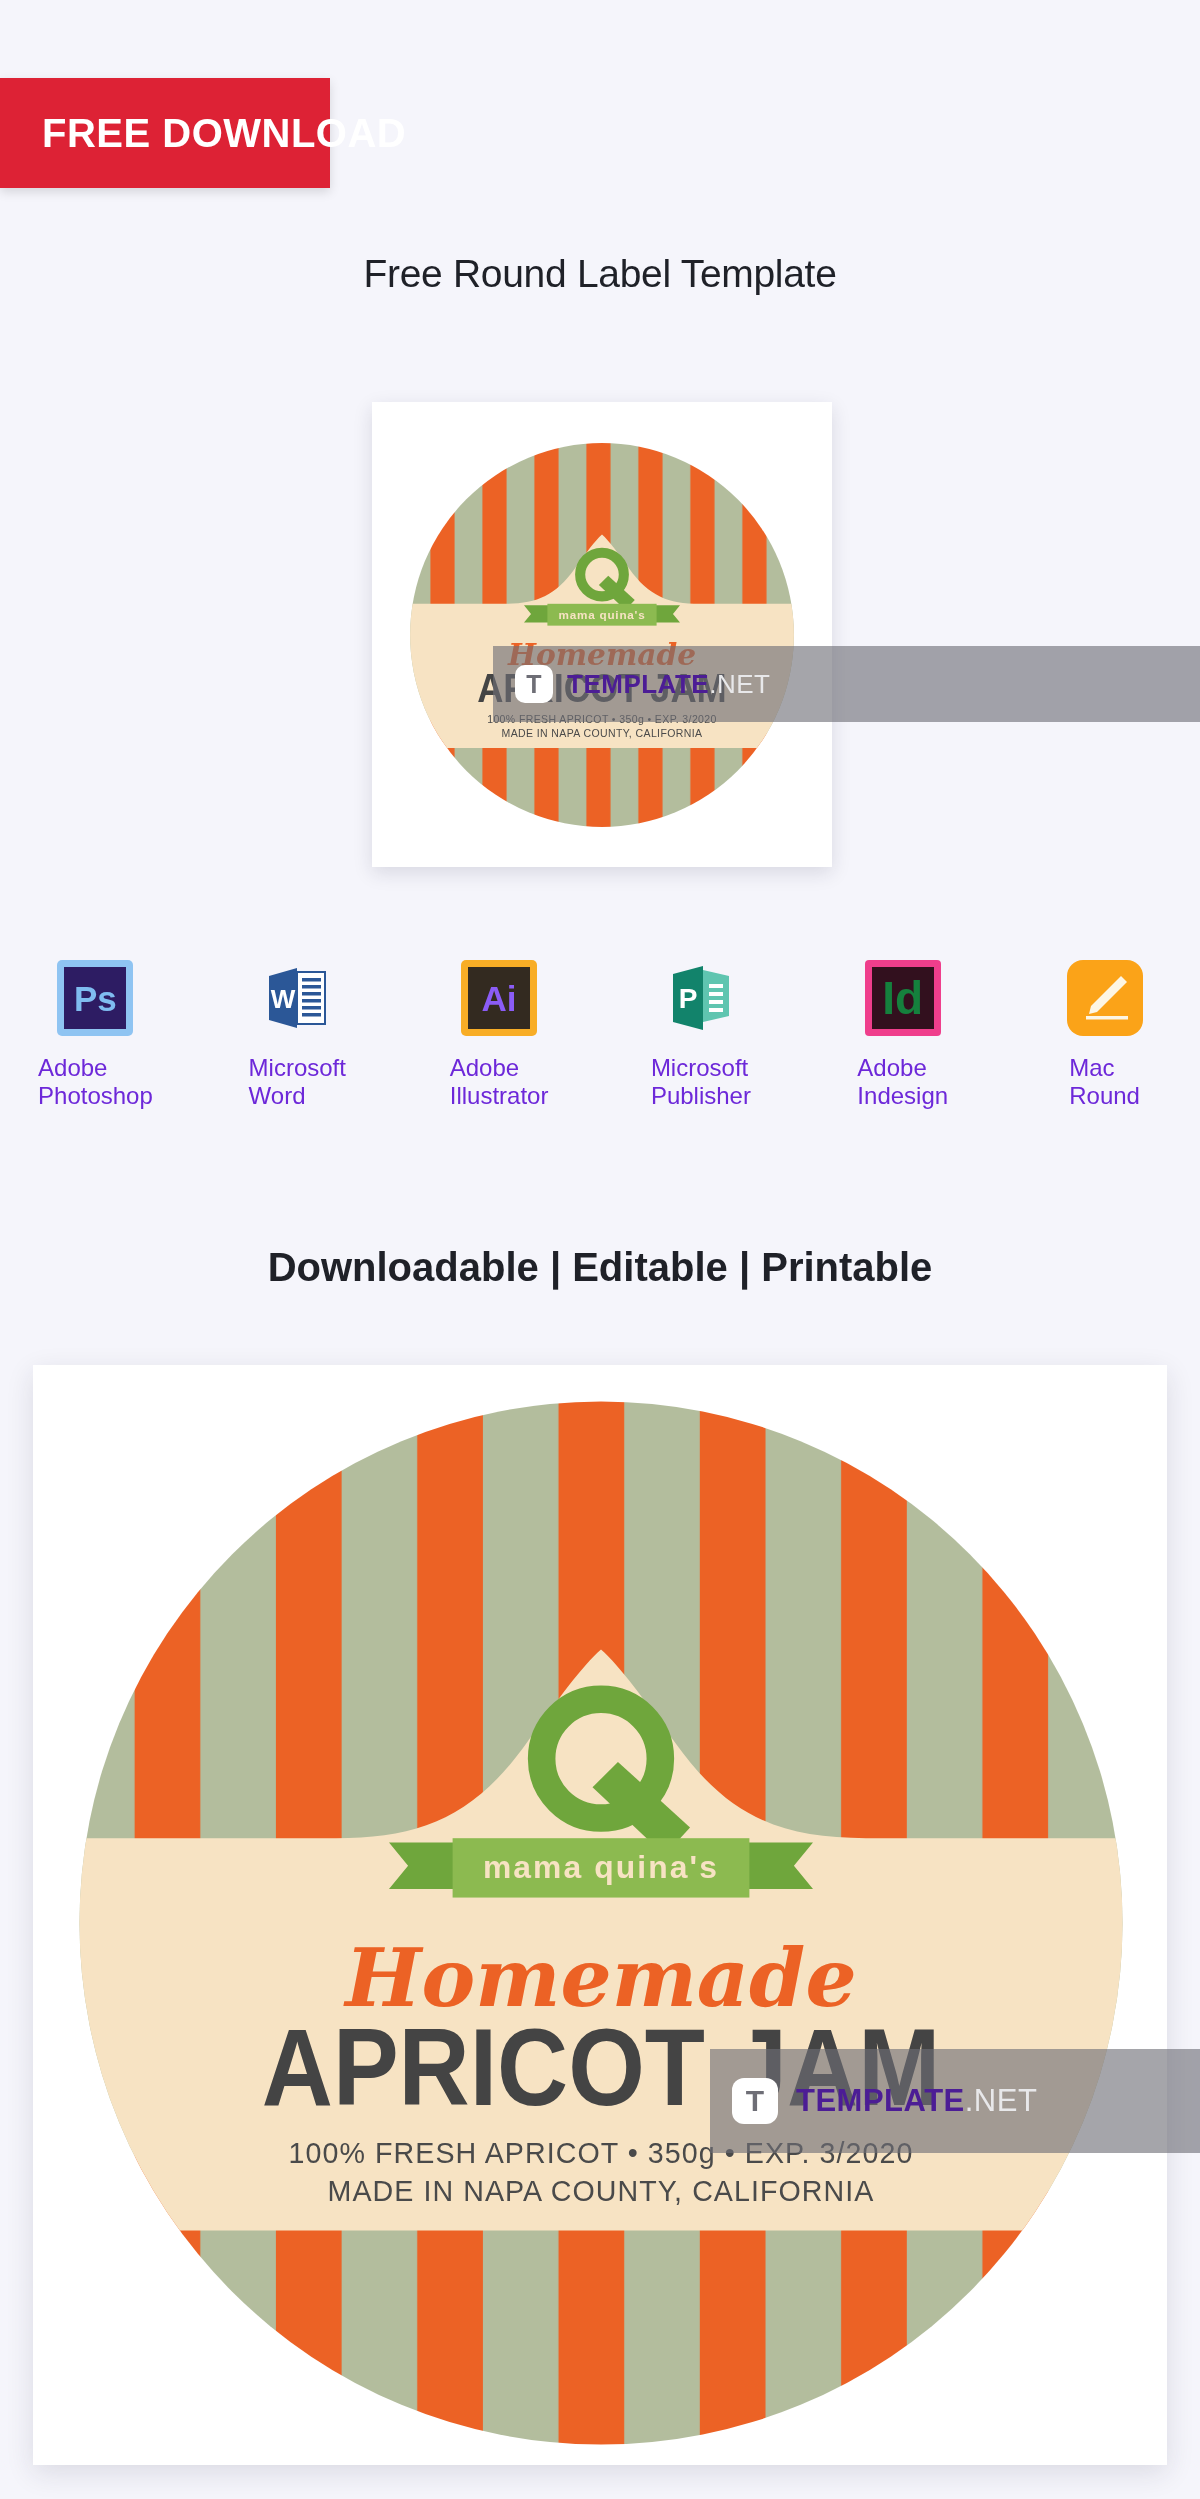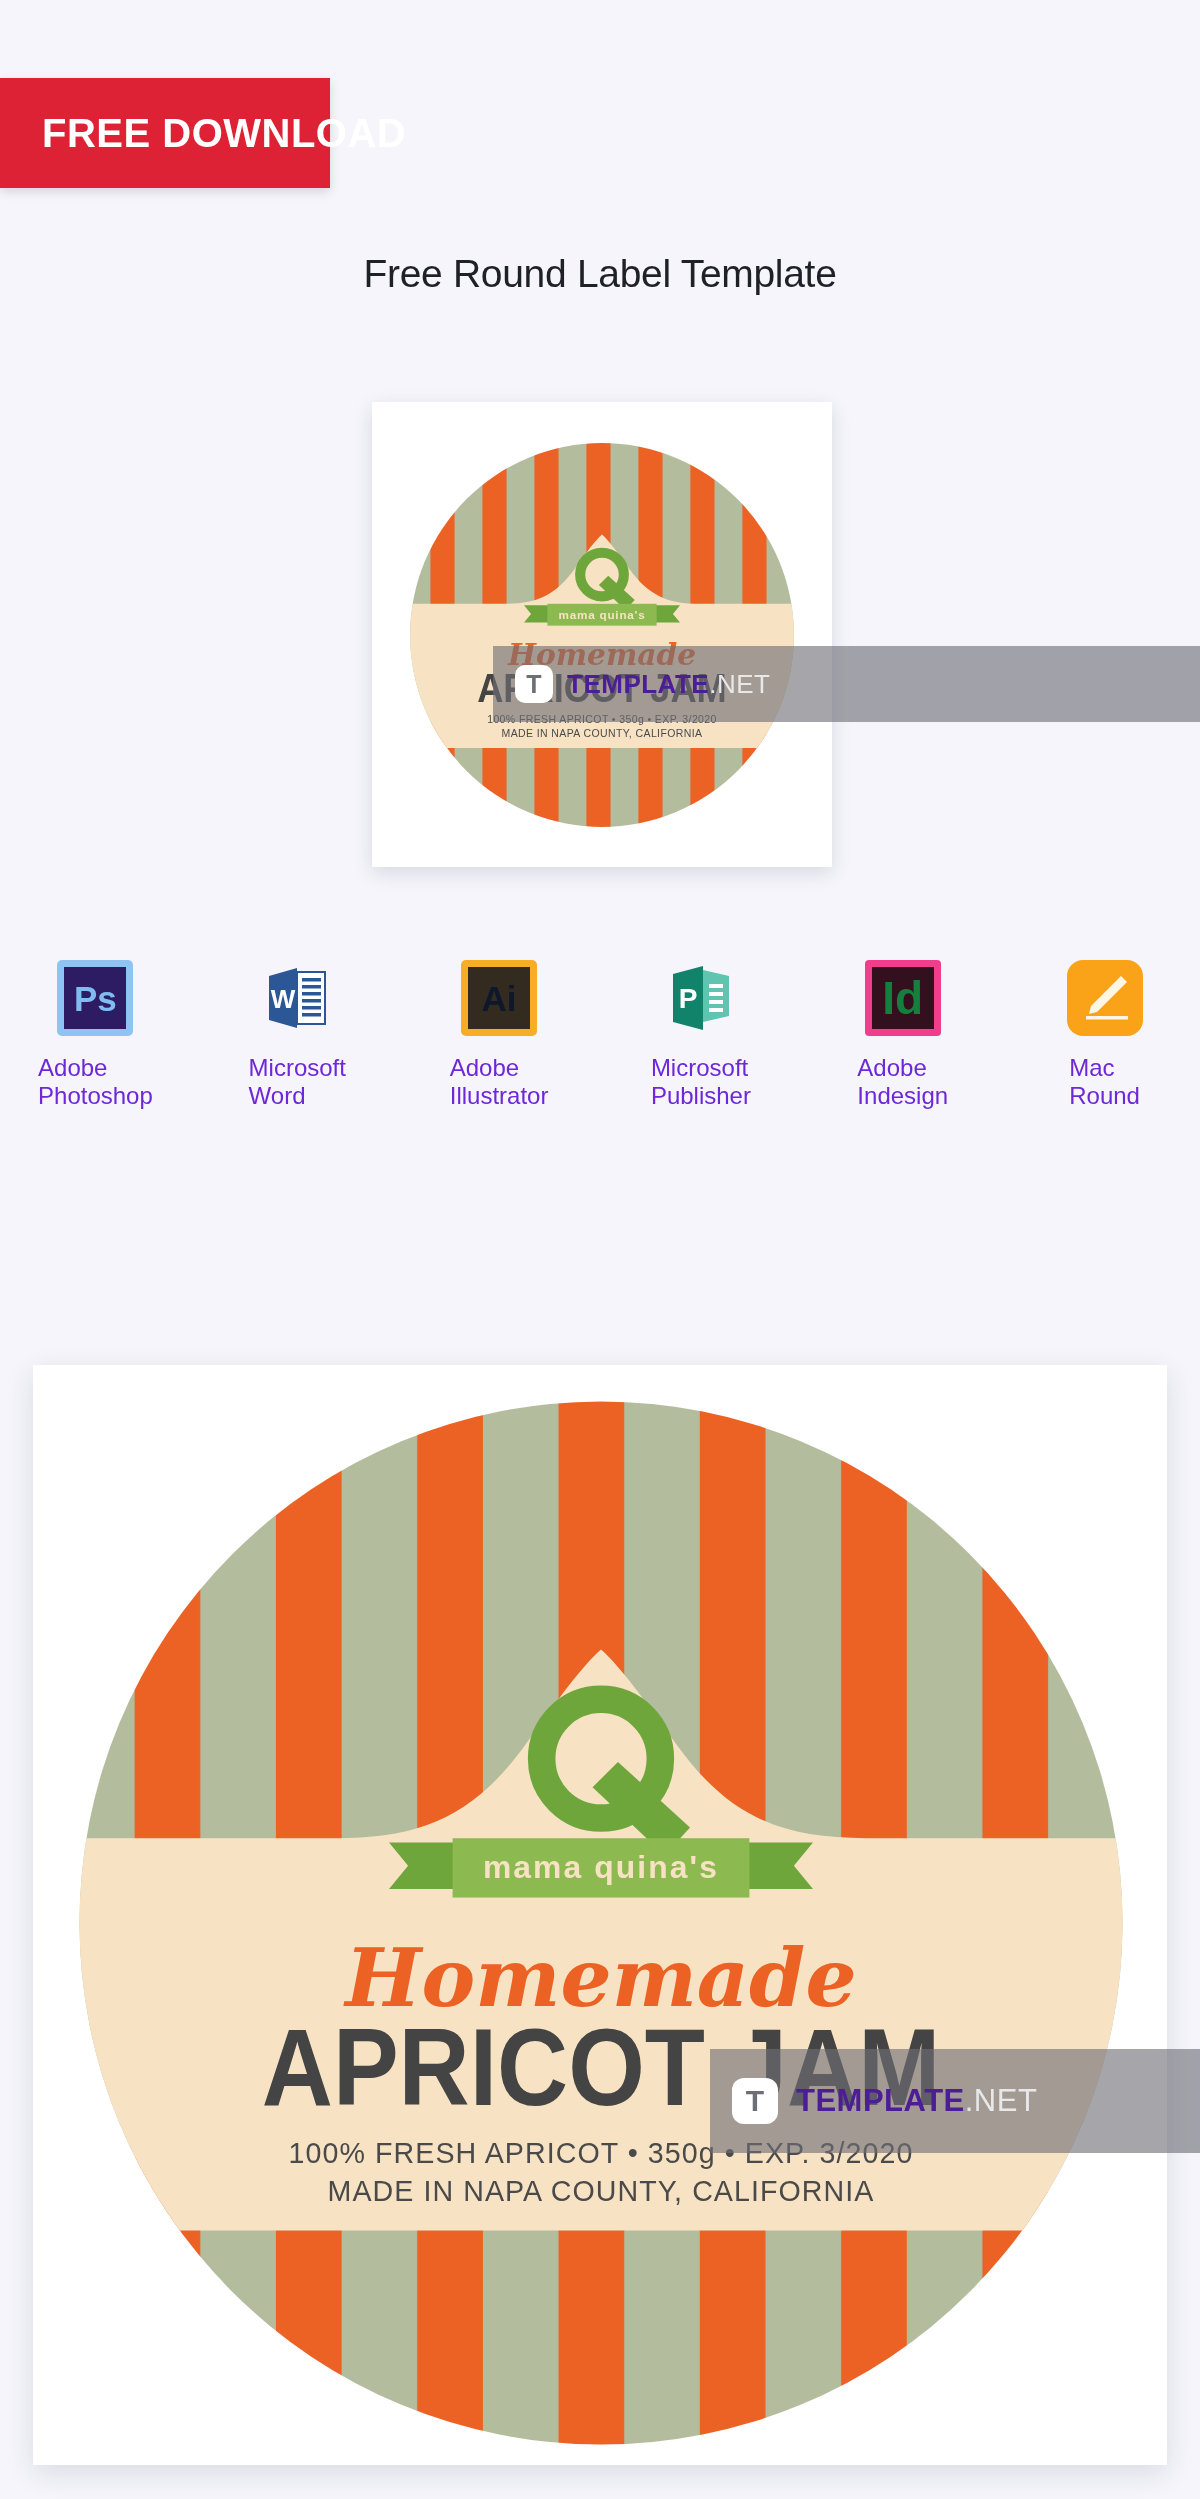--- a/index.html
+++ b/index.html
@@ -67,21 +67,21 @@
     font-weight:bold; font-size:38px; line-height:1;
   }
 
   
   .ps-out{ background:#8fc4f2; border-radius:5px; }
   .ps-in{ position:absolute; inset:7px; background:#2d1c63; }
   .ps-gl{ color:#7fbcf0; font-size:35px; }
   
   .ai-out{ background:#f8ad26; border-radius:5px; }
   .ai-in{ position:absolute; inset:7px; background:#332a20; }
-  .ai-gl{ color:#0f172a; font-size:35px; }
+  .ai-gl{ color:#8b5cf6; font-size:35px; }
   
   .id-out{ background:#ef3e8c; border-radius:4px; }
   .id-in{ position:absolute; inset:7px; background:#32101e; }
   .id-gl{ color:#15803d; font-size:46px;text-align:right; }
   
   .pg-out{ background:#fba318; border-radius:16px; }
 
   
   .features{
     position:absolute; left:0; top:1245px; width:1200px;
@@ -270,20 +270,21 @@
           <path d="M54 16 L60 22 L30 52 L22 54 L24 46 Z" fill="#fdf6e4"></path>
           <rect x="19" y="56" width="42" height="3.5" fill="#fdf6e4"></rect>
         </svg>
       </div>
       <div class="app-label">Mac
 Round</div>
     </div>
 
   </div>
 
+  <div class="features">Downloadable | Editable | Printable</div>
 
   <div class="card-big">
     <div class="label-wrap">
       <div class="label">
         <svg viewBox="0 0 1000 1000" preserveAspectRatio="xMidYMid meet">
           <defs>
             <clipPath id="circB">
                 <circle cx="500" cy="500" r="492"></circle>
               </clipPath>
             <pattern id="strB" width="133.3" height="1000" patternUnits="userSpaceOnUse">

